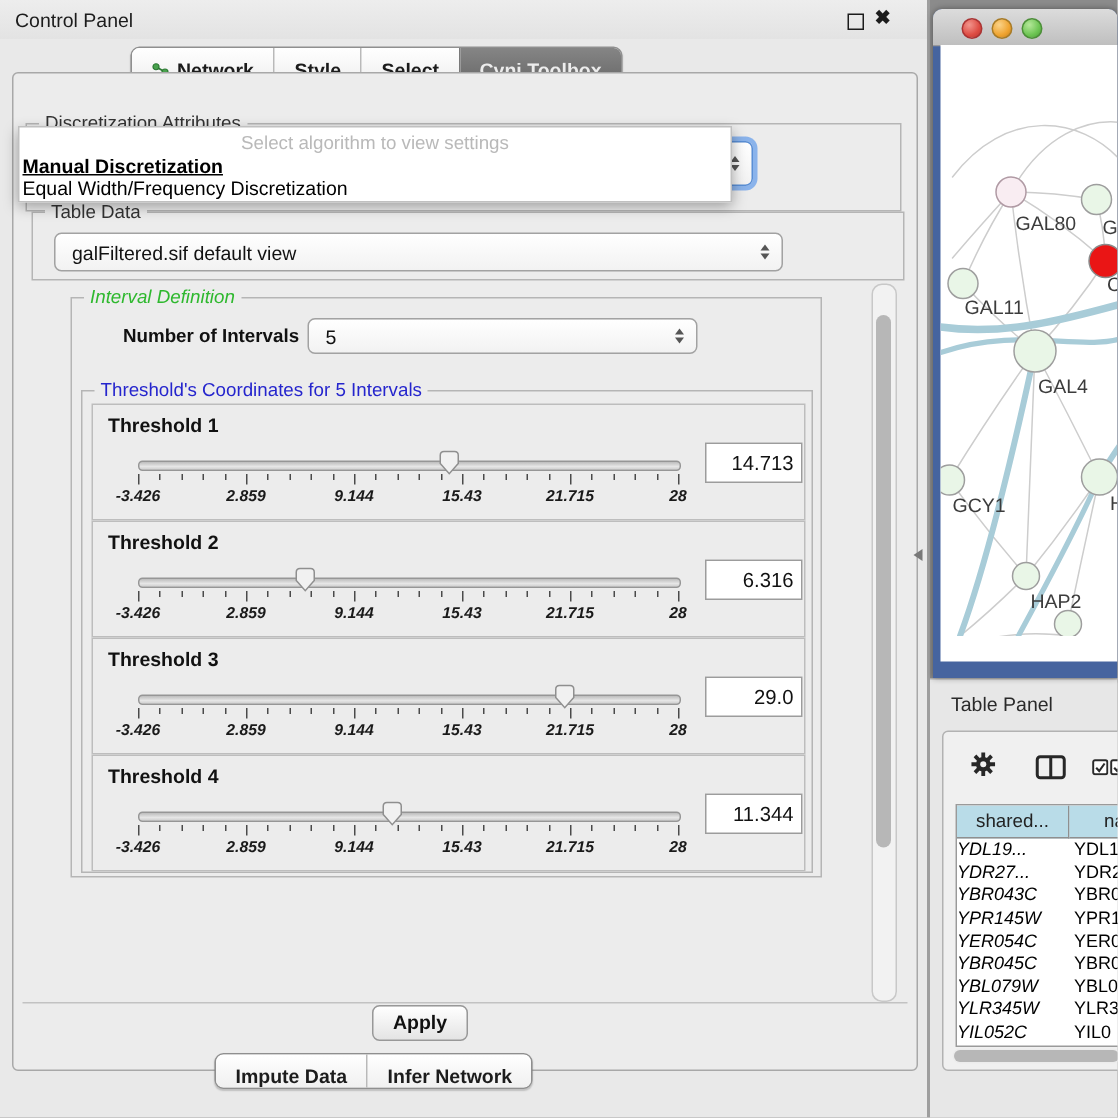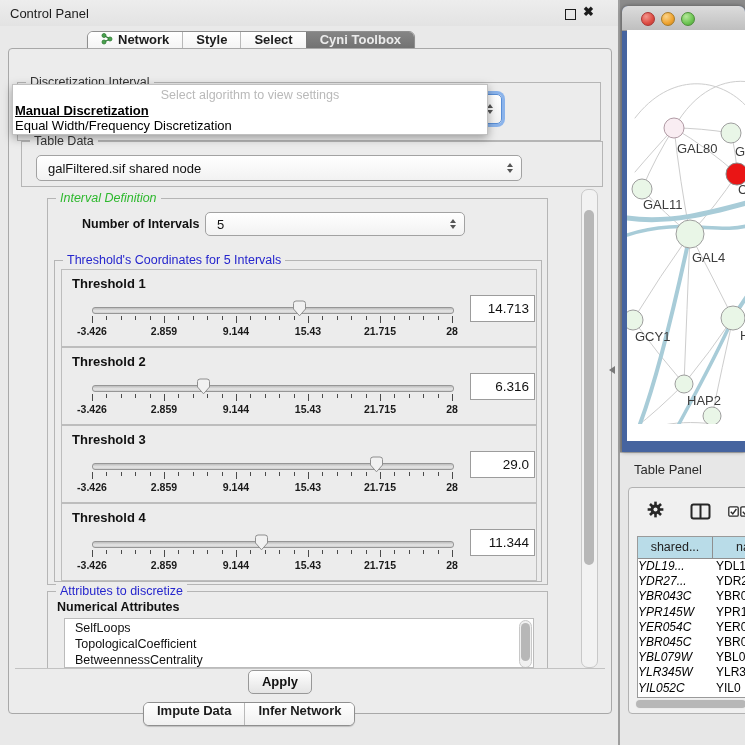--- a/index.html
+++ b/index.html
@@ -10,21 +10,21 @@
 
   
   #left-window{left:0;top:0;width:620px;height:745px;background:#e9e9e9;}
   #lw-titlebar{left:0;top:0;width:620px;height:26px;background:linear-gradient(#ededed,#e3e3e3);}
   #lw-title{left:10px;top:6px;font-size:13px;color:#1c1c1c;}
   #float-btn{left:565px;top:9px;width:9px;height:9px;border:1.5px solid #1c1c1c;background:transparent;}
   #close-btn{left:583px;top:4px;font-size:13px;font-weight:bold;color:#1c1c1c;}
 
   .segctl{display:flex;height:22px;background:#ffffff;border:1px solid #8f8f8f;
           border-radius:6px;overflow:hidden;box-shadow:0 1px 1px rgba(0,0,0,.18);}
-  .seg{display:flex;align-items:flex-start;padding:0 13px;font-size:13px;font-weight:bold;
+  .seg{display:flex;align-items:flex-end;padding:0 13px;font-size:13px;font-weight:bold;
        color:#1c1c1c;border-left:1px solid #b9b9b9;background:linear-gradient(#ffffff,#f0f0f0);}
   .seg:first-child{border-left:none;}
   .seg.sel{background:linear-gradient(#858585,#6b6b6b);color:#ececec;border-left-color:#7a7a7a;}
   .seg .tabicon{margin-right:5px;display:inline-block;}
   #top-tab-bar{left:87px;top:31px;}
   #bottom-tab-bar{left:143px;top:702px;}
 
   #content-panel{left:8px;top:48px;width:602px;height:664px;background:#ececec;
                  border:1px solid #a8a8a8;border-radius:4px;}
   .group{position:absolute;border:1px solid #b5b5b5;}
@@ -53,21 +53,21 @@
   .boldlbl{position:absolute;font-size:12.5px;font-weight:bold;color:#111;white-space:nowrap;}
 
   .thr-box{position:absolute;left:6px;width:474px;height:76px;border:1px solid #bdbdbd;background:#ececec;}
   .thr-label{position:absolute;left:10px;top:6px;font-size:13px;font-weight:bold;color:#111;}
   .thr-track{position:absolute;left:30px;top:37px;width:360px;height:5px;border:1px solid #969696;
              border-radius:3px;background:linear-gradient(#bdbdbd,#e6e6e6 60%,#cfcfcf);}
   .tick{position:absolute;width:1px;background:#4a4a4a;top:46px;}
   .tick.minor{height:4px;}
   .tick.major{height:7px;}
   .tick-lbl{position:absolute;top:55px;transform:translateX(-50%);font-size:10.5px;
-            font-weight:bold;color:#1a1a1a;white-space:nowrap;}
+            font-weight:bold;color:#1a1a1a;white-space:nowrap;font-style:italic;}
   .thr-handle{position:absolute;top:30px;}
   .thr-value{position:absolute;left:408px;top:25px;width:58px;height:25px;background:#fff;
              border:1px solid #9c9c9c;font-size:13.5px;color:#111;text-align:right;
              line-height:25px;padding-right:5px;box-sizing:content-box;}
 
   #attr-list{position:absolute;left:16px;top:26px;width:468px;height:48px;background:#fff;
              border:1px solid #bbb;overflow:hidden;}
   .attr-item{padding:3px 0 0 10px;font-size:12.5px;color:#111;line-height:13px;}
   #attr-scroll{position:absolute;right:1px;top:1px;width:11px;height:46px;background:#f0f0f0;}
   #attr-thumb{left:1px;top:2px;width:9px;height:38px;}
@@ -150,33 +150,33 @@
         <span>Select</span>
       </div>
       <div class="seg sel">
         <span>Cyni Toolbox</span>
       </div>
     </div>
 
   <div id="content-panel" class="abs">
 
     <div class="group" style="left:8px;top:33px;width:582px;height:57px;">
-      <span class="legend dark">Discretization Interval</span>
+      <span class="legend dark">Discretization Attributes</span>
       <div class="combo focused" style="left:10px;top:11px;width:472px;height:28px;">
         <span class="arrows">
             <i class="up"></i>
             <i class="dn"></i>
           </span>
       </div>
     </div>
 
     <div class="group" style="left:12px;top:92px;width:580px;height:44px;">
       <span class="legend dark">Table Data</span>
       <div class="combo" style="left:14px;top:13px;width:484px;height:24px;">
-        <span class="val">galFiltered.sif shared node</span>
+        <span class="val">galFiltered.sif default view</span>
         <span class="arrows">
             <i class="up"></i>
             <i class="dn"></i>
           </span>
       </div>
     </div>
 
     <div id="viewport" class="abs">
       <div class="group" style="left:32px;top:9px;width:499px;height:385px;">
         <span class="legend green">Interval Definition</span>
@@ -348,34 +348,20 @@
                 <div class="tick-lbl" style="left: 390px;">28</div>
                 <svg width="15" height="17" viewBox="0 0 15 17" class="thr-handle" style="left: 191.697px;">
                   <path d="M1.5,3.5 Q1.5,1 4,1 H11 Q13.5,1 13.5,3.5 V9 L7.5,15.8 L1.5,9 Z" fill="#f1f1f1" stroke="#8f8f8f" stroke-width="1"></path>
                 </svg>
                 <div class="thr-value">11.344</div>
               </div>
             </div>
         </div>
       </div>
 
-      <div class="group" style="left:32px;top:402px;width:499px;height:80px;">
-        <span class="legend blue">Attributes to discretize</span>
-        <span class="boldlbl" style="left:9px;top:8px;">Numerical Attributes</span>
-        <div id="attr-list">
-          <div id="attr-items">
-              <div class="attr-item">SelfLoops</div>
-              <div class="attr-item">TopologicalCoefficient</div>
-              <div class="attr-item">BetweennessCentrality</div>
-            </div>
-          <div id="attr-scroll" class="scroll-track">
-            <div id="attr-thumb" class="scroll-thumb"></div>
-          </div>
-        </div>
-      </div>
     </div>
 
     <div class="abs scroll-track" style="left:572px;top:140px;width:15px;height:477px;">
       <div class="scroll-thumb" style="left:2px;top:20px;width:10px;height:355px;"></div>
     </div>
 
     <div id="vsep" class="abs"></div>
     <div id="apply-btn" class="abs">Apply</div>
   </div>
 

